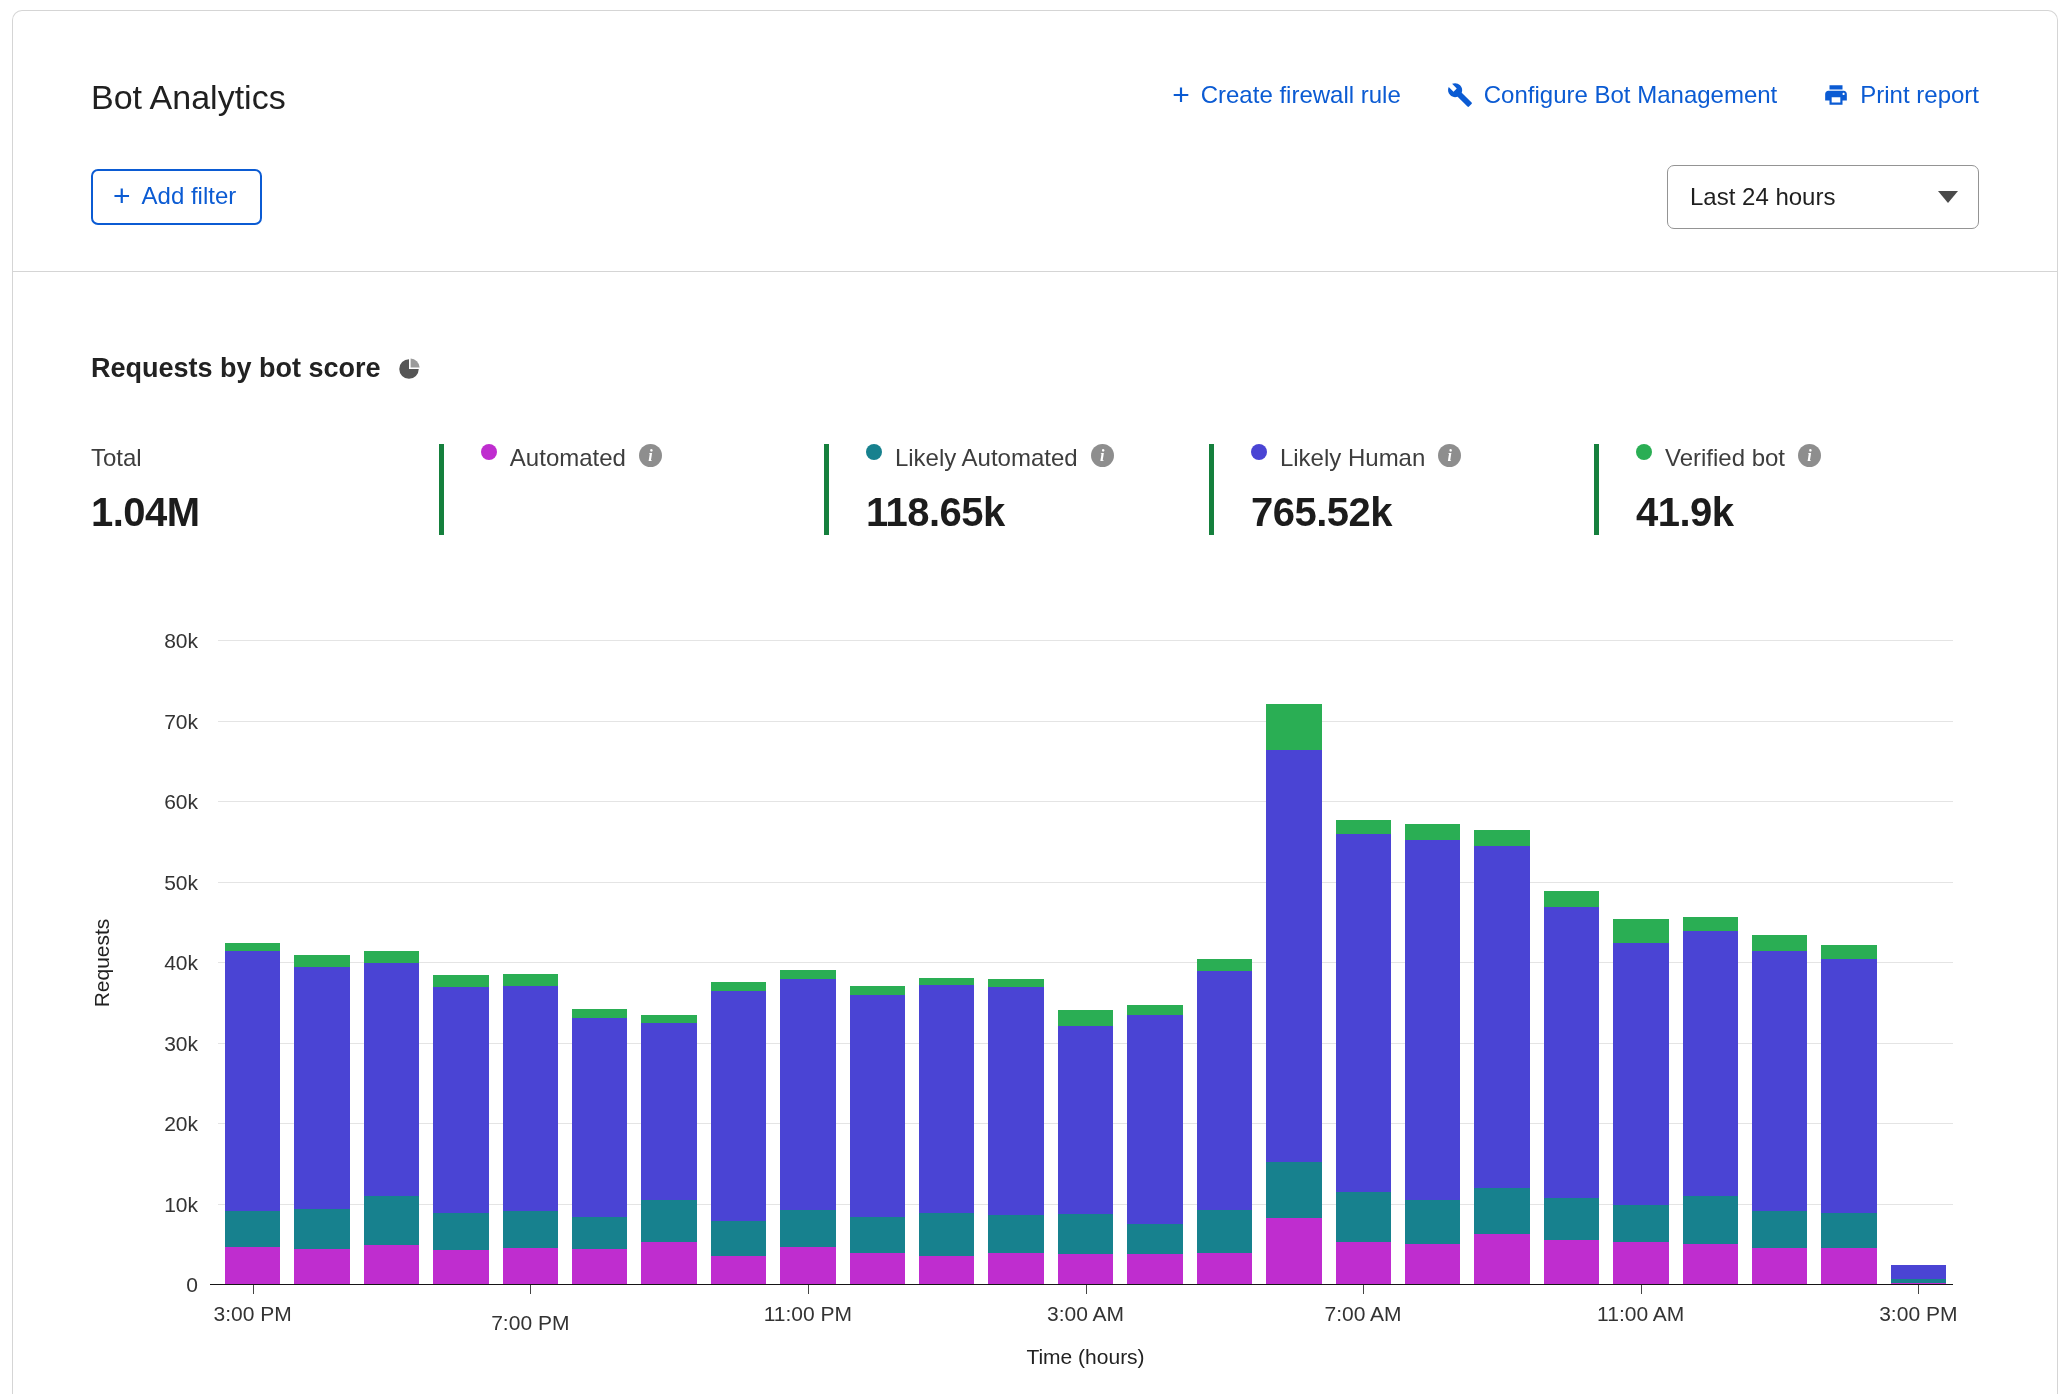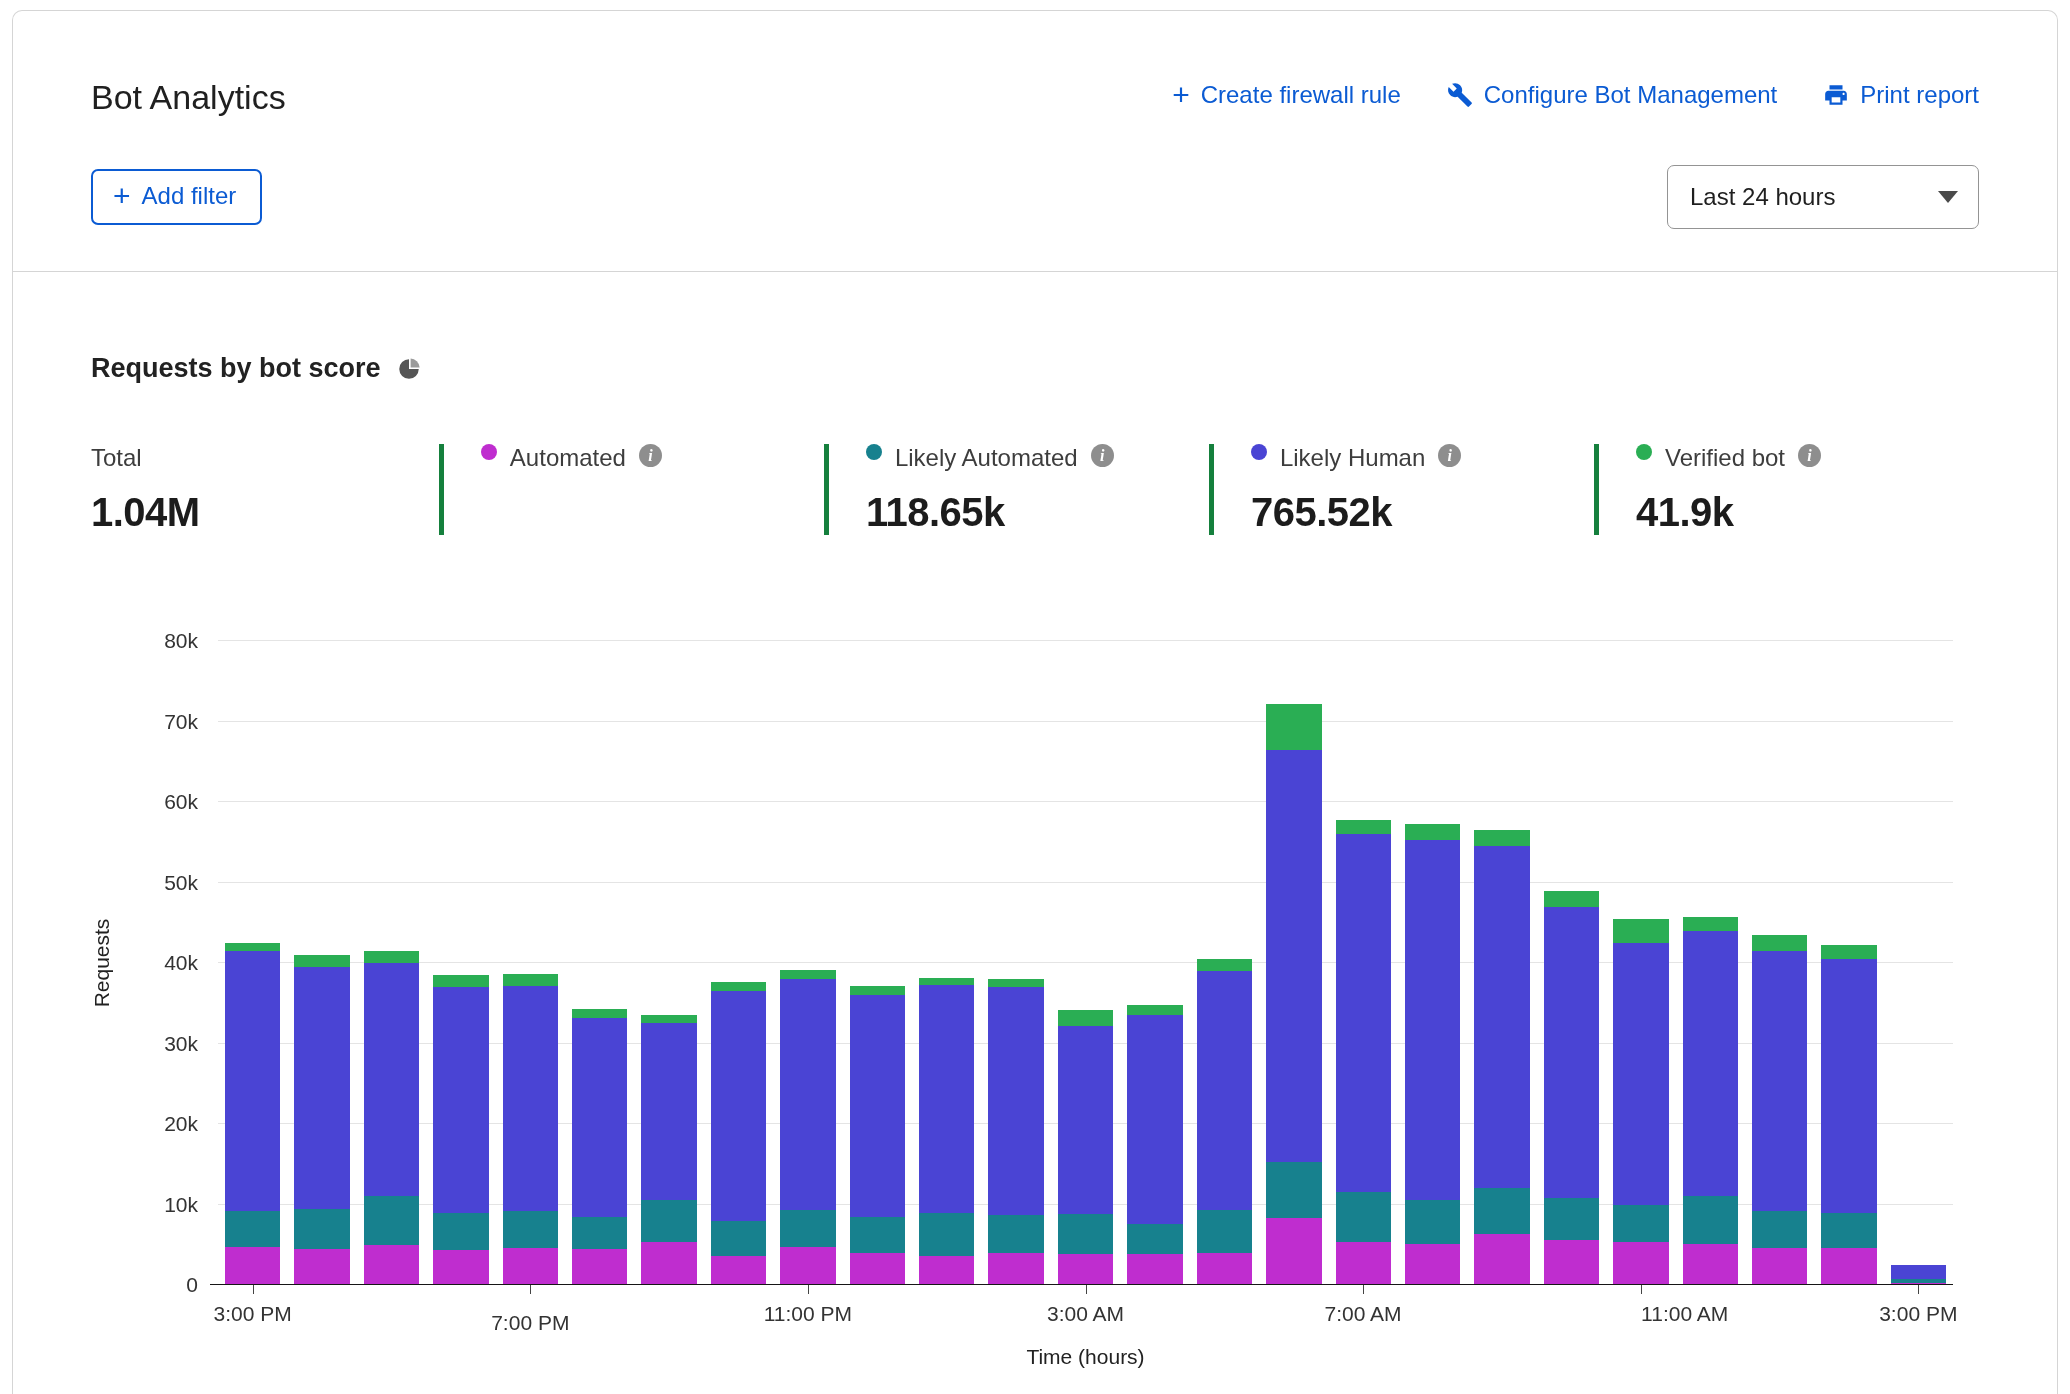--- a/index.html
+++ b/index.html
@@ -400,19 +400,19 @@
         <div class="x-tick-label" style="left: 2%;">3:00 PM</div>
         <div class="x-tick" style="left: 18%;"></div>
         <div class="x-tick-label" style="left: 18%; margin-top: 9px;">7:00 PM</div>
         <div class="x-tick" style="left: 34%;"></div>
         <div class="x-tick-label" style="left: 34%;">11:00 PM</div>
         <div class="x-tick" style="left: 50%;"></div>
         <div class="x-tick-label" style="left: 50%;">3:00 AM</div>
         <div class="x-tick" style="left: 66%;"></div>
         <div class="x-tick-label" style="left: 66%;">7:00 AM</div>
         <div class="x-tick" style="left: 82%;"></div>
-        <div class="x-tick-label" style="left: 82%; margin-left: 44px;">11:00 AM</div>
+        <div class="x-tick-label" style="left: 82%;">11:00 AM</div>
         <div class="x-tick" style="left: 98%;"></div>
         <div class="x-tick-label" style="left: 98%;">3:00 PM</div>
       </div>
   </div>
 
 </div>
 
 </body></html>

